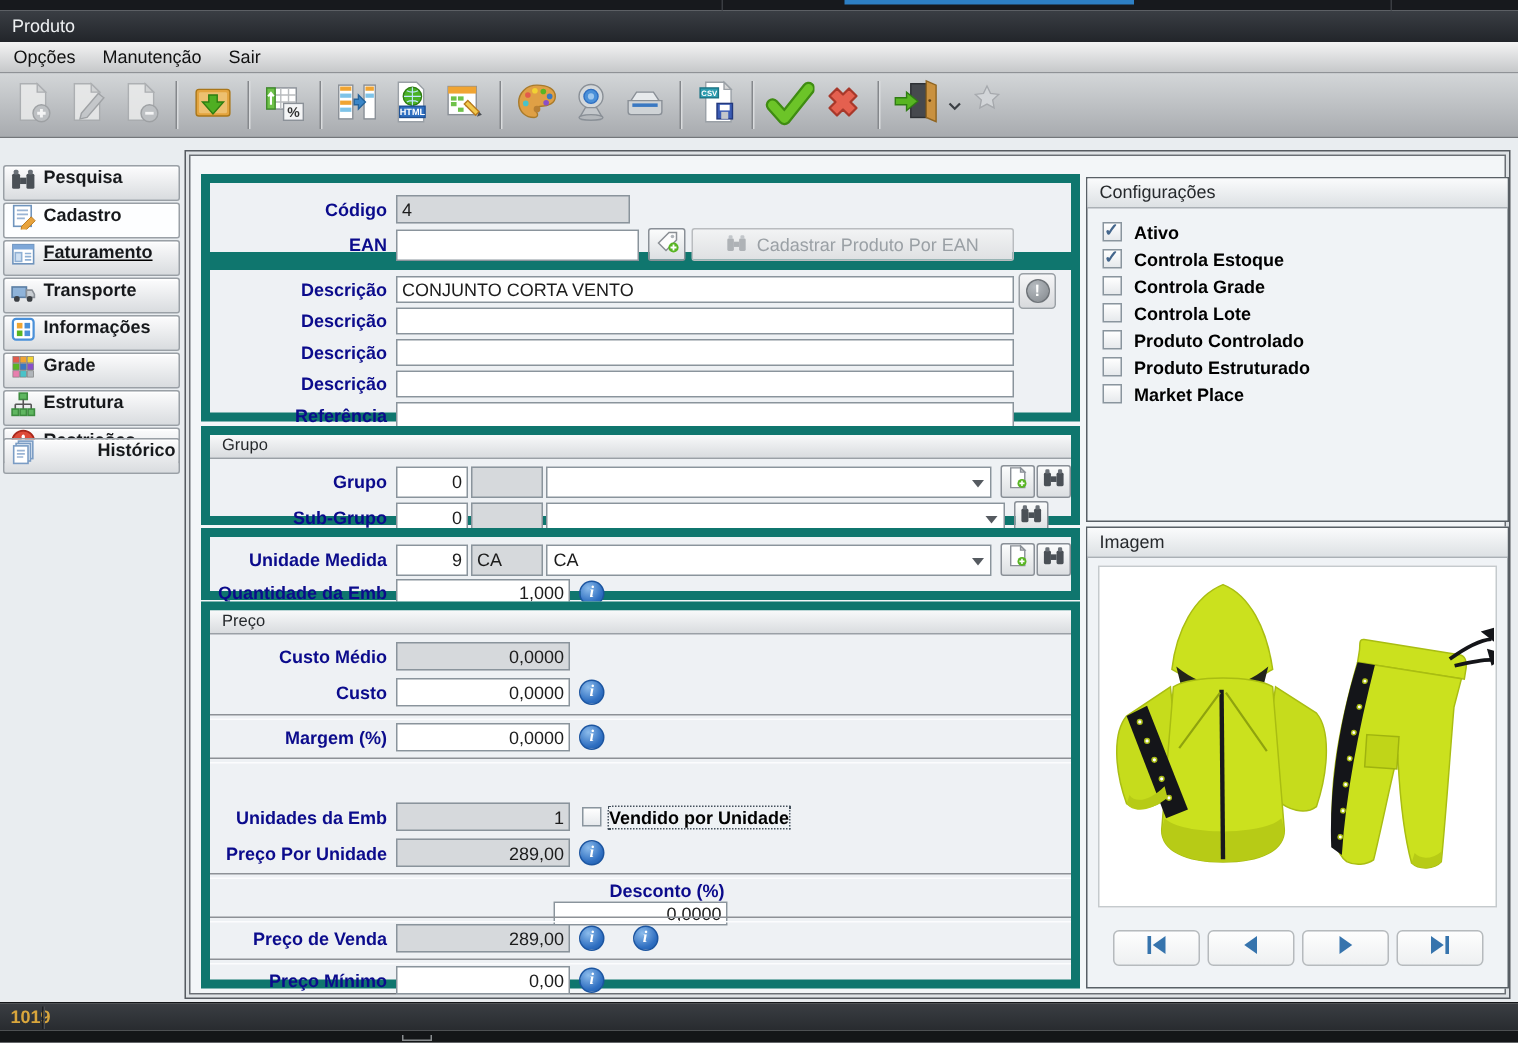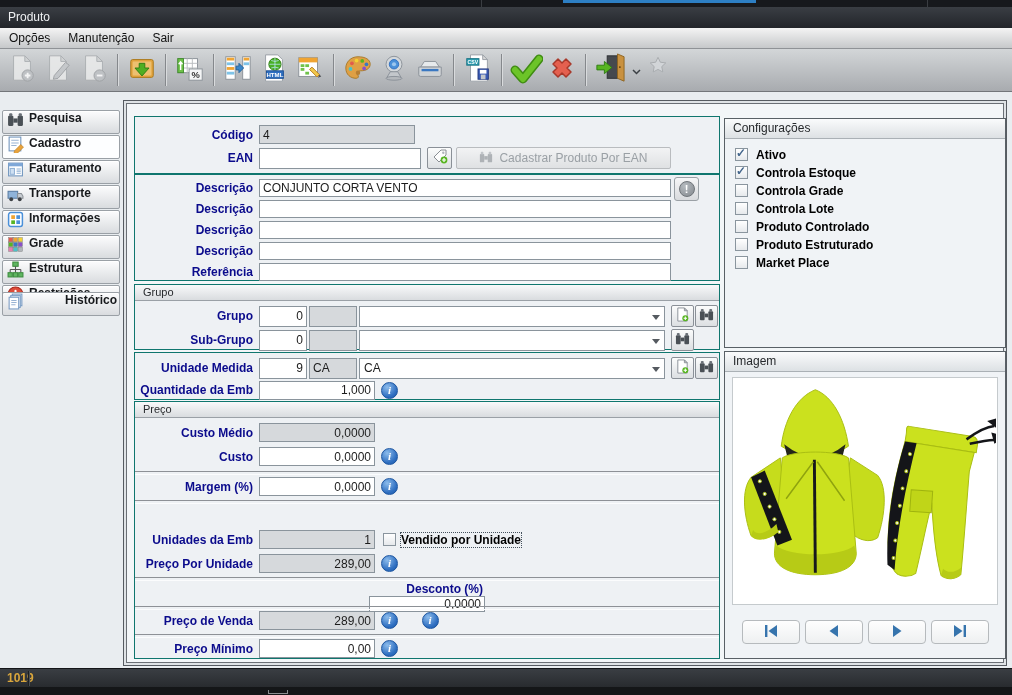--- a/index.html
+++ b/index.html
@@ -18,21 +18,21 @@
   .tsep{width:2px;height:32px;margin:0 5px;background:linear-gradient(to right,#85888c 50%,#d9dbdd 50%);flex:none;}
   .tsmall{width:16px;height:36px;display:flex;align-items:center;justify-content:center;flex:none;}
   
   .side-btn{position:absolute;left:2px;width:118px;height:24px;background:linear-gradient(#fcfcfd,#d9dcdf);border:1px solid #9aa0a6;border-radius:2px;display:flex;align-items:flex-start;box-sizing:border-box;box-shadow:inset 0 1px 0 #fff;}
   .side-btn.active{background:#fdfeff;}
   .side-btn .sic{width:17px;height:17px;margin:0 5px 0 4px;flex:none;}
   .side-btn .slb{font-size:12px;font-weight:bold;color:#17191c;white-space:nowrap;}
   
   #frame-outer{position:absolute;left:123px;top:100px;width:884px;height:566px;border:1px solid #565b61;background:#dfe3e6;box-sizing:border-box;padding:2px;}
   #frame{position:relative;width:100%;height:100%;border:1px solid #6a6f75;background:#f3f6f8;box-sizing:border-box;}
-  .sect{position:absolute;left:7px;width:586px;background:#eef1f4;border:1px solid #0f766e;box-sizing:border-box;}
+  .sect{position:absolute;left:7px;width:586px;background:#eef1f4;border:6px solid #0f766e;box-sizing:border-box;}
   .ghead{height:15px;background:linear-gradient(#f8f9fa,#d9dcdf);border-bottom:1px solid #9aa0a6;font-size:11px;color:#26292c;line-height:15px;padding-left:8px;}
   .frow{position:absolute;left:0;width:100%;display:flex;align-items:center;height:21px;}
   .flabel{width:118px;text-align:right;padding-right:6px;font-weight:bold;font-size:12px;color:#0b0b8c;flex:none;white-space:nowrap;}
   .finput{height:19px;border:1px solid #8a949c;background:#fff;font-size:12px;padding:0 3px;box-sizing:border-box;font-family:inherit;color:#1c1c1c;}
   .ro{background:#d6d9dc;}
   .num{text-align:right;}
   .combo{position:relative;height:21px;border:1px solid #8a949c;background:#fff;box-sizing:border-box;display:flex;align-items:center;font-size:12px;color:#1c1c1c;padding:0 16px 0 4px;}
   .combo .arr{position:absolute;right:4px;top:8px;width:0;height:0;border-left:4px solid transparent;border-right:4px solid transparent;border-top:5px solid #555a60;}
   .mini-btn{width:23px;height:22px;background:linear-gradient(#fbfcfc,#dcdfe2);border:1px solid #8a9097;border-radius:2px;display:flex;align-items:center;justify-content:center;box-sizing:border-box;flex:none;}
   .info-i{width:17px;height:17px;border-radius:50%;background:radial-gradient(circle at 35% 28%,#8cbcec,#2f6fc1 65%,#1d5aa8);border:1px solid #1c55a0;box-sizing:border-box;color:#fff;font-size:11px;font-weight:bold;font-style:italic;display:flex;align-items:center;justify-content:center;flex:none;font-family:"Liberation Serif",serif;}
@@ -246,21 +246,21 @@
     <span class="slb">Pesquisa</span>
   </div>
   <div class="side-btn active" style="top:135px;">
     <span class="sic"><svg width="17" height="17" viewBox="0 0 16 16">
           <rect x="2" y="1" width="11" height="13" fill="#fff" stroke="#6f94bd"></rect>
           <path d="M4 4h7M4 6.5h7M4 9h5" stroke="#9ab4d4"></path>
           <path d="M7 14l6-6 2.5 2.5-6 6-3 .5z" fill="#e8a33c" stroke="#b97a1e" stroke-width=".6"></path>
         </svg></span>
     <span class="slb">Cadastro</span>
   </div>
-  <div class="side-btn" style="top:160px;">
+  <div class="side-btn" style="top:160px;text-decoration:underline;">
     <span class="sic"><svg width="17" height="17" viewBox="0 0 16 16">
           <rect x="1.5" y="2" width="13" height="12" fill="#fff" stroke="#6f94bd"></rect>
           <rect x="1.5" y="2" width="13" height="3" fill="#7ea7d8"></rect>
           <rect x="3" y="7" width="4" height="5.5" fill="#cfe0f2" stroke="#8fb0d4"></rect>
           <path d="M9 7.5h4M9 9.5h4M9 11.5h4" stroke="#8fb0d4"></path>
         </svg></span>
     <span class="slb">Faturamento</span>
   </div>
   <div class="side-btn" style="top:185px;">
     <span class="sic"><svg width="17" height="17" viewBox="0 0 16 16">

